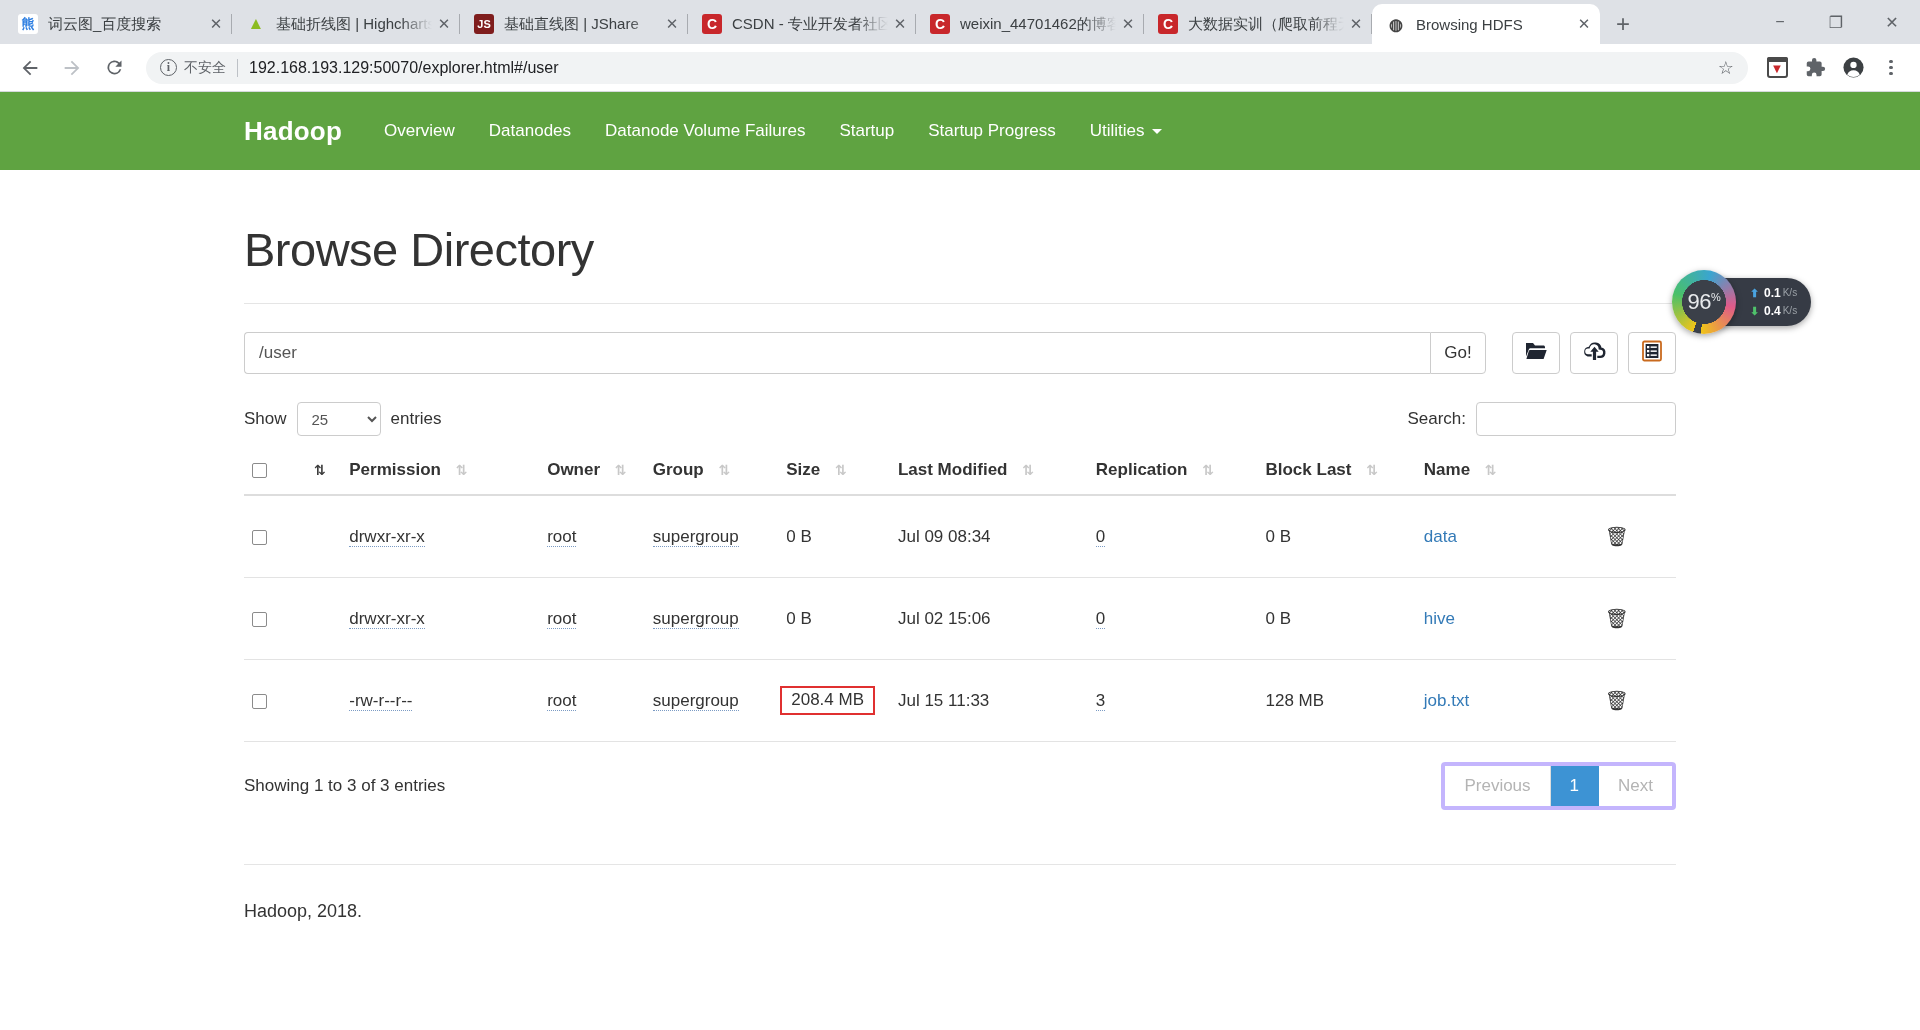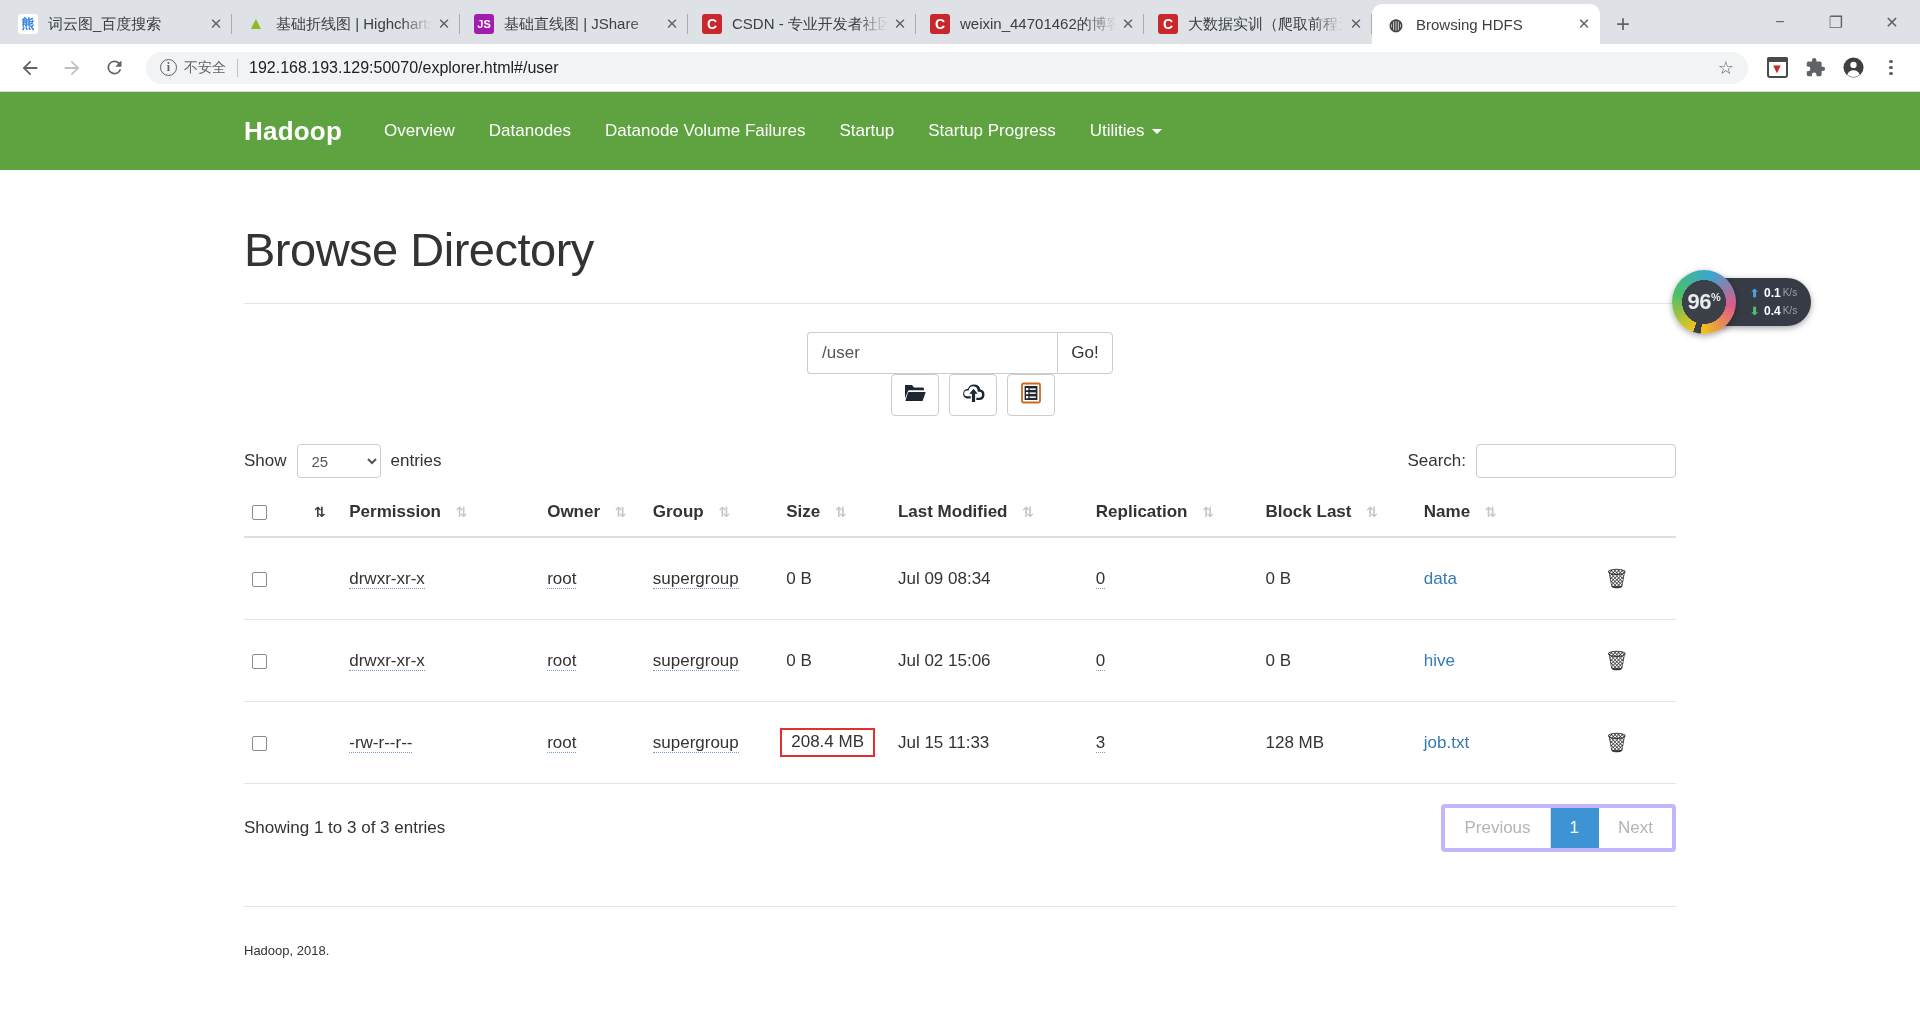--- a/index.html
+++ b/index.html
@@ -49,21 +49,21 @@
     width: 20px; height: 20px;
     flex: 0 0 20px;
     margin-right: 10px;
     display: flex; align-items: center; justify-content: center;
     font-size: 13px; font-weight: bold;
     border-radius: 3px;
     overflow: hidden;
   }
   .fav-baidu { background: #ffffff; color: #2b7de1; }
   .fav-high { background: transparent; color: #8bbc21; font-size: 17px; }
-  .fav-js { background: #a21caf; color: #ffffff; font-size: 11px; }
+  .fav-js { background: #7f1d1d; color: #ffffff; font-size: 11px; }
   .fav-csdn { background: #c8272b; color: #ffffff; font-size: 14px; }
   .fav-globe { background: #ffffff; color: #444; font-size: 16px; }
   .tab-title {
     flex: 1 1 auto;
     white-space: nowrap;
     overflow: hidden;
     -webkit-mask-image: linear-gradient(to right, #000 80%, transparent 100%);
     mask-image: linear-gradient(to right, #000 80%, transparent 100%);
   }
   .tab-close {
@@ -220,21 +220,21 @@
   }
   .page-title {
     font-size: 47px;
     font-weight: normal;
     color: #333;
     margin: 0 0 26px 0;
     letter-spacing: -.5px;
   }
   .hr { height: 1px; background: #e5e5e5; margin: 0 0 28px 0; }
 
-  .pathrow { display: flex; align-items: center; flex-direction: column; }
+  .pathrow { display: flex; align-items: center; }
   .input-group {
     flex: 1 1 auto;
     display: flex;
     height: 42px;
   }
   .path-input {
     flex: 1 1 auto;
     border: 1px solid #cccccc;
     border-right: none;
     border-radius: 4px 0 0 4px;
@@ -368,21 +368,21 @@
     font-size: 17px;
     background: #ffffff;
     border-right: 1px solid #dddddd;
     cursor: pointer;
   }
   .pg:last-child { border-right: none; }
   .pg.disabled { color: #b4b4b4; cursor: default; }
   .pg.current { background: #3d93d4; color: #ffffff; border-right-color: #3d93d4; }
 
   .footer-hr { height: 1px; background: #e5e5e5; margin: 54px 0 22px 0; }
-  .copyright { font-size: 13px; color: #333; margin-top: 36px; }
+  .copyright { font-size: 18px; color: #333; margin-top: 36px; }
 
   
   .netmon {
     position: absolute;
     left: 1672px; top: 178px;
     display: flex;
     align-items: center;
   }
   .netmon .pill {
     background: #363b45;
@@ -402,21 +402,21 @@
       radial-gradient(circle closest-side, #3b4049 0 68%, transparent 69%),
       conic-gradient(from 200deg, #f0c419, #49c06a, #3aa5d0, #e05a8a, #f0c419 96%, #3b4049 96%);
     display: flex; align-items: center; justify-content: center;
     position: relative;
     z-index: 2;
     box-shadow: 0 2px 6px rgba(0,0,0,.35);
   }
   .netmon .pct {
     color: #e8eaed;
     font-size: 22px;
-    font-weight: 700;
+    font-weight: 400;
     letter-spacing: -.5px;
   }
   .netmon .pct sup { font-size: 11px; }
   .netmon .line {
     display: flex; align-items: center;
     color: #ffffff;
     font-size: 12px;
     font-weight: bold;
     line-height: 18px;
     white-space: nowrap;

